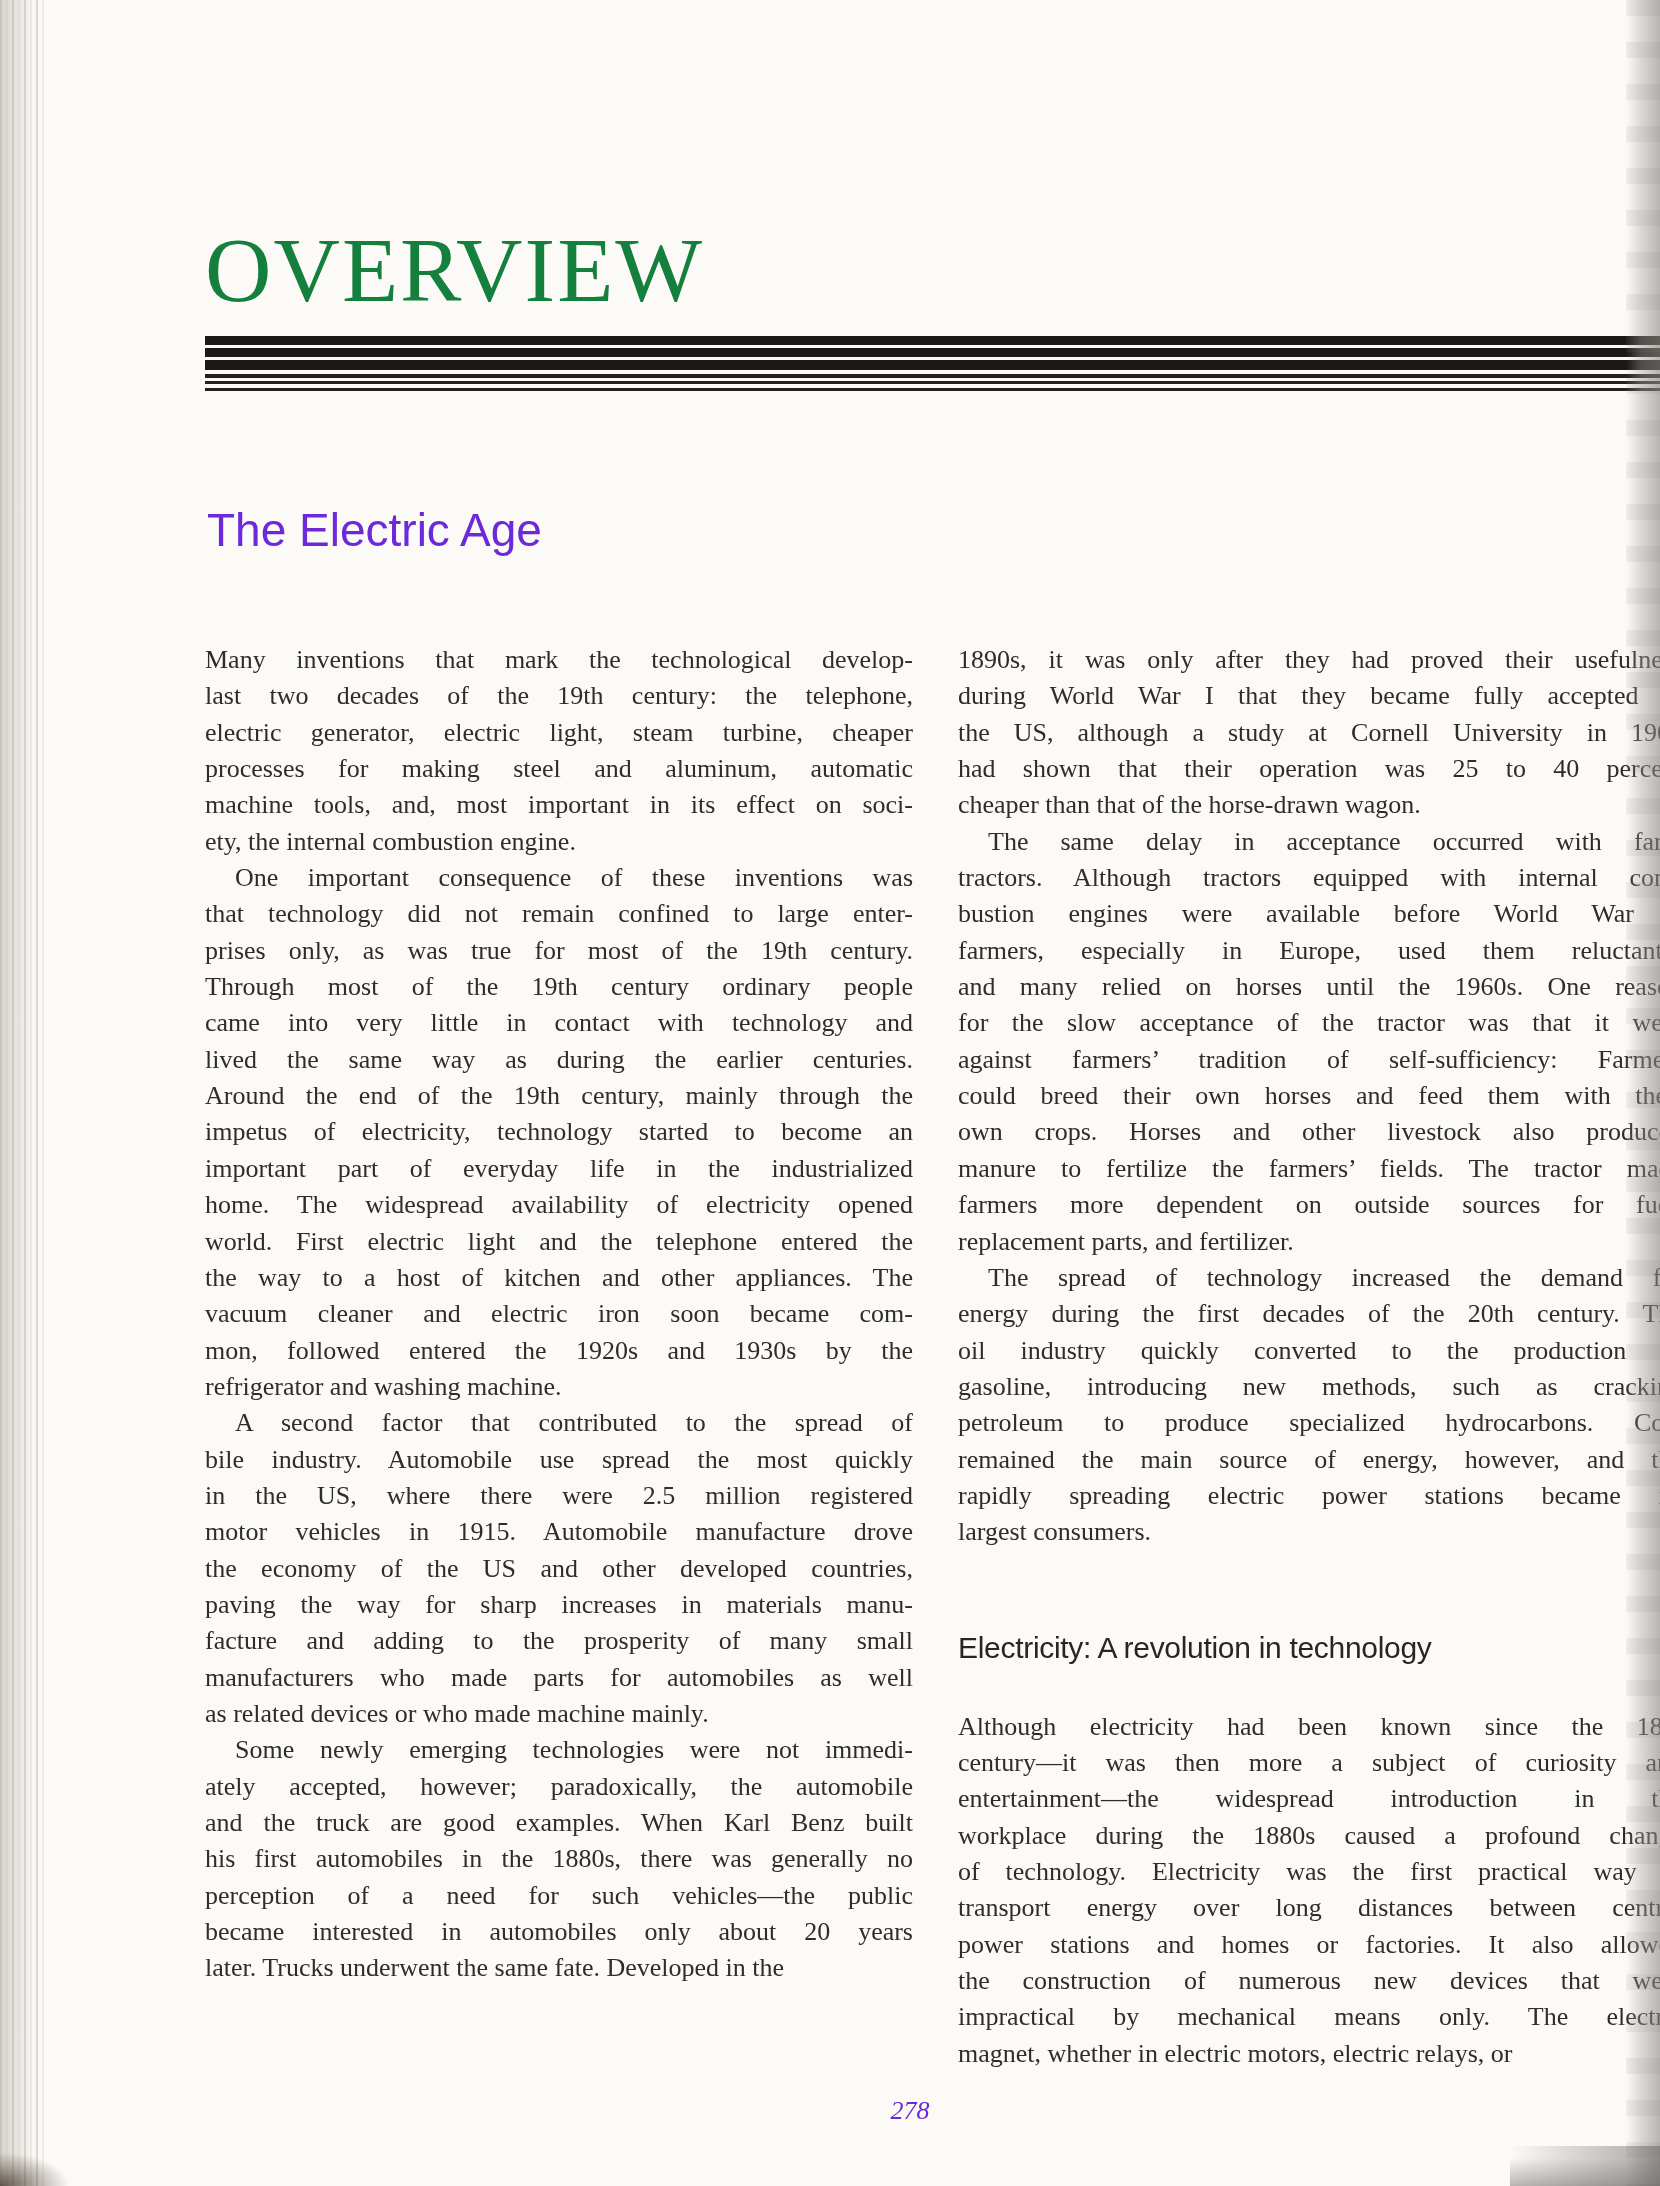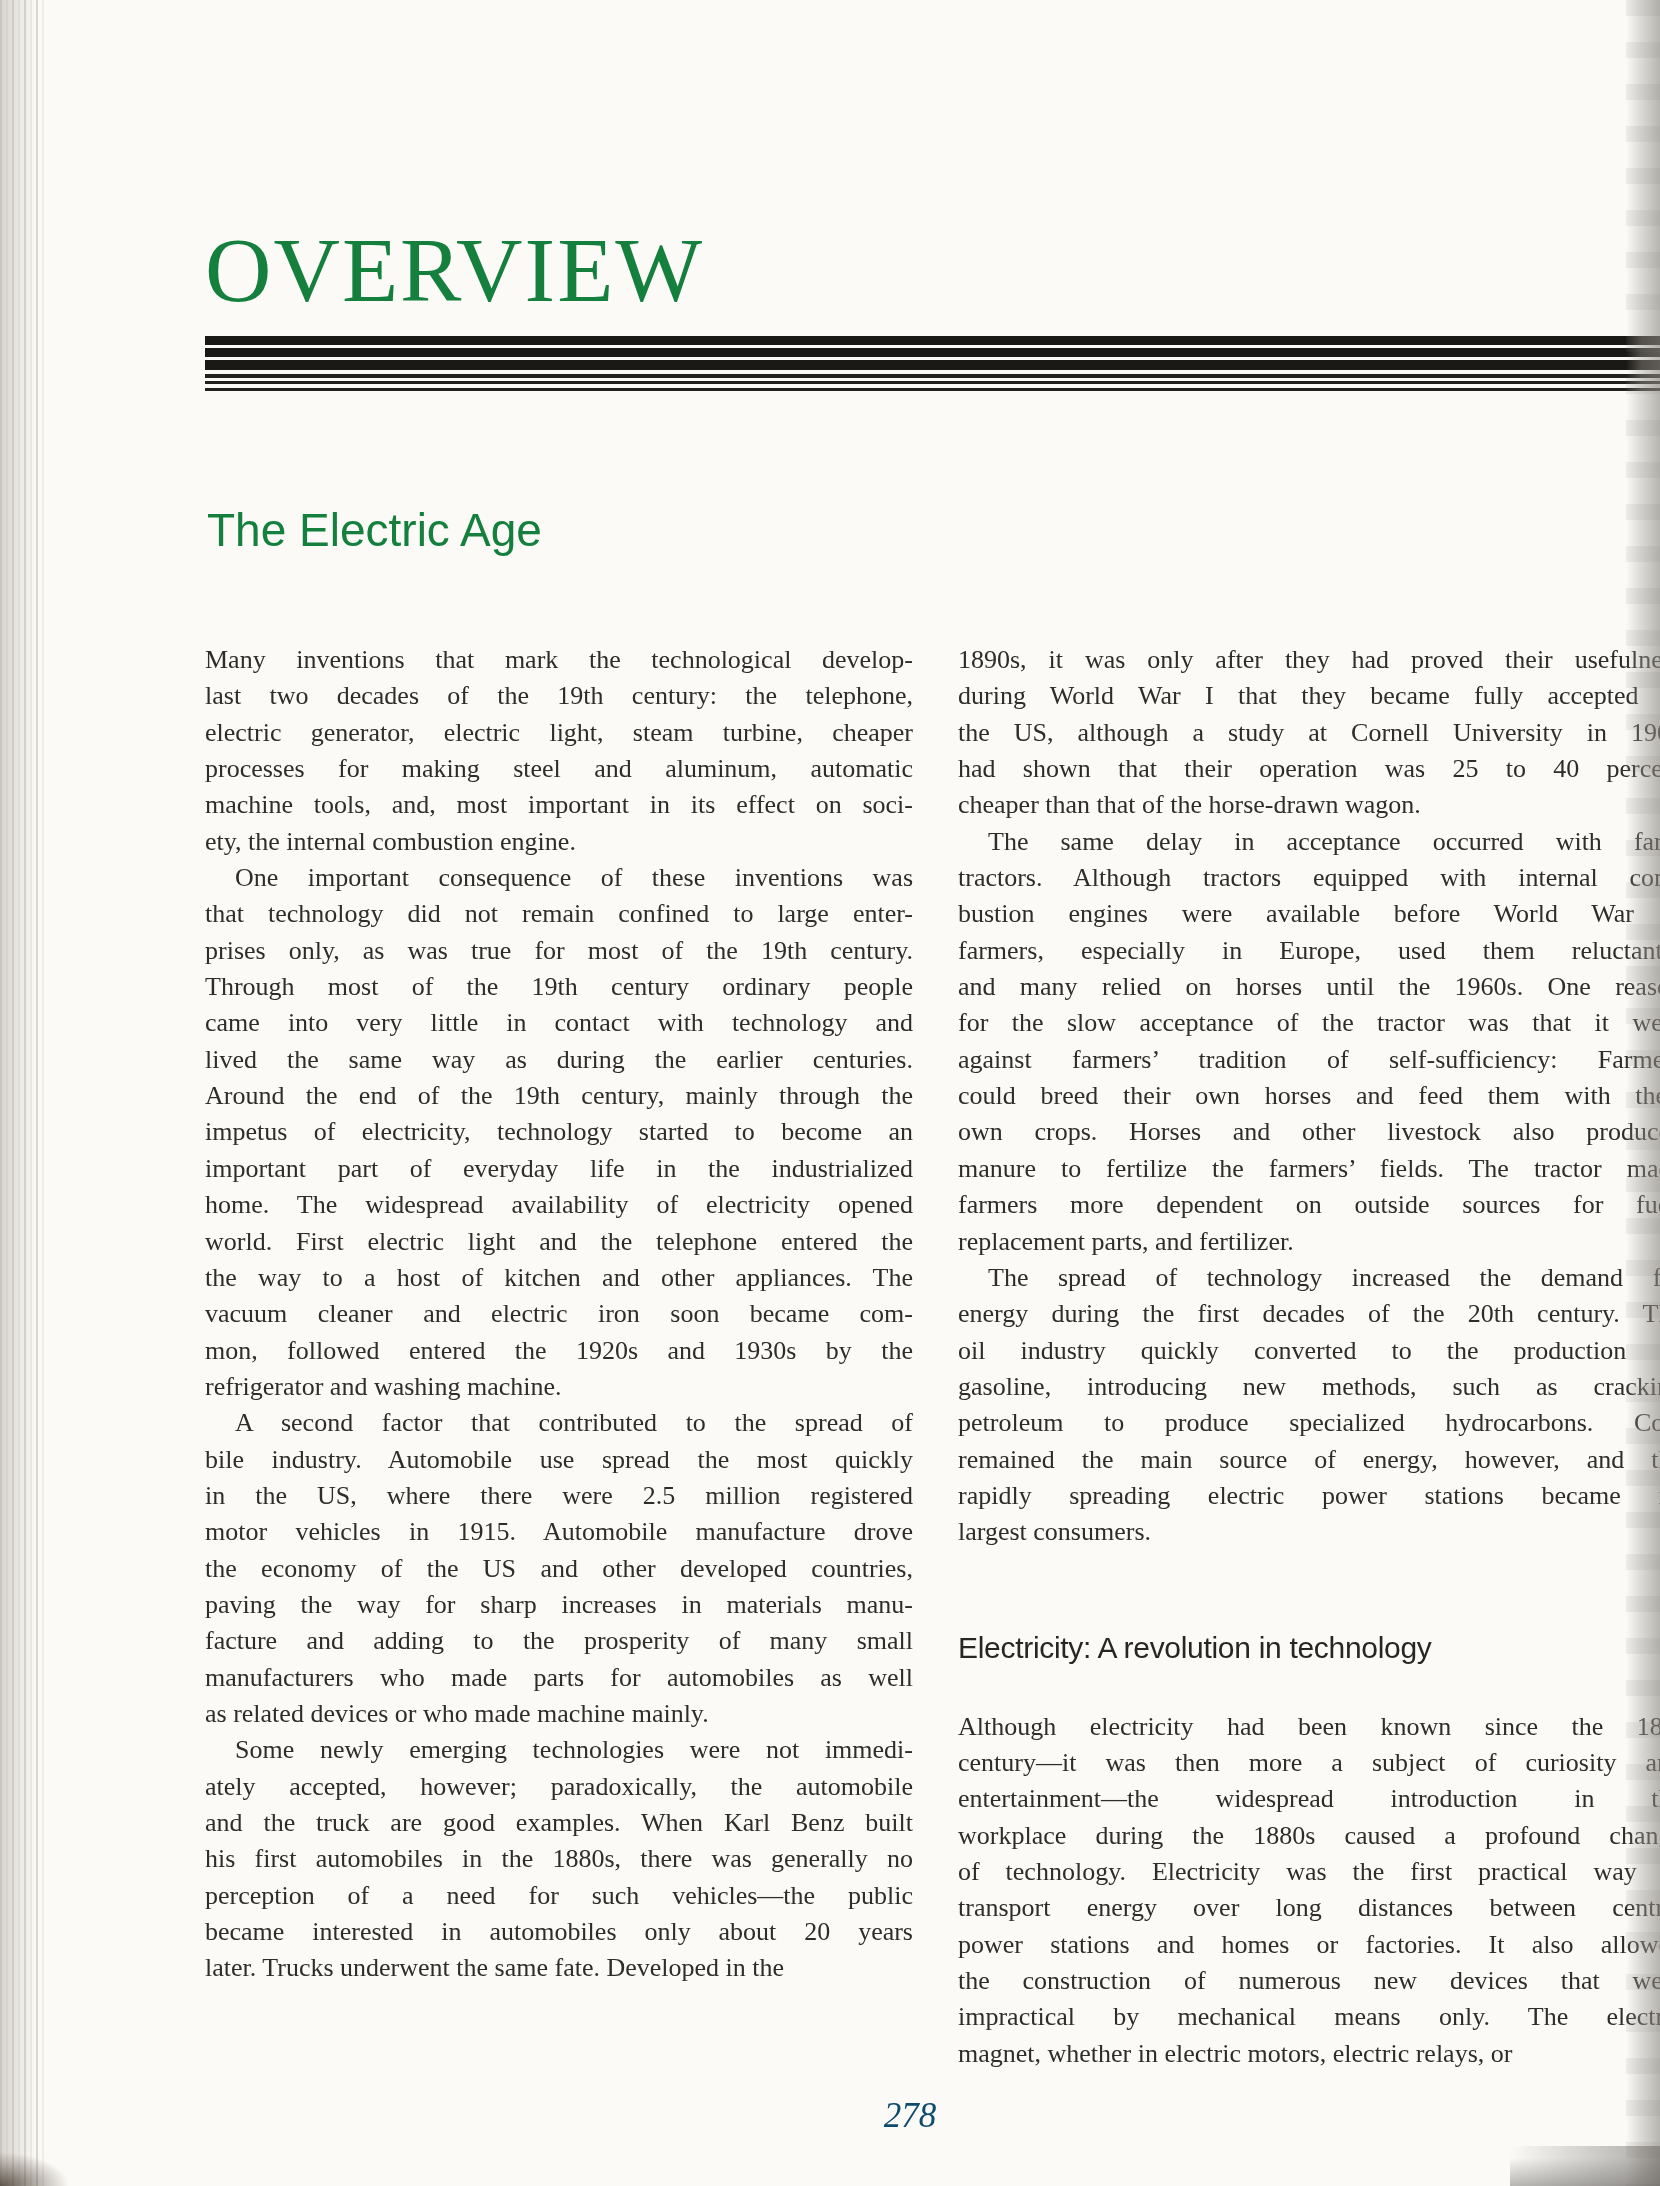--- a/index.html
+++ b/index.html
@@ -56,21 +56,21 @@
   .rules .b2{top:12px;height:9px;}
   .rules .b3{top:24px;height:10px;}
   .rules .b4{top:38px;height:4px;background:#23211e;}
   .rules .b5{top:45px;height:3px;background:#23211e;}
   .rules .b6{top:52px;height:3px;background:#23211e;}
 
   .page-title{
     position:absolute;left:207px;top:503px;
     font-family:"Liberation Sans", sans-serif;
     font-size:46px;line-height:1.2;font-weight:400;
-    color:#15803d;letter-spacing:0px;
+    color:#6d28d9;letter-spacing:0px;
   }
 
   .col{position:absolute;top:630px;font-size:26px;margin-top:12px;}
   .col-left{left:205px;width:708px;}
   .col-right{left:958px;width:725px;}
   .para{margin:0;}
   .tline{
     height:36.35px;line-height:36.35px;overflow:hidden;
     text-align:justify;text-align-last:justify;
     white-space:normal;
@@ -83,21 +83,21 @@
     font-size:30px;line-height:40px;font-weight:400;
     color:#272625;letter-spacing:-0.3px;
     margin-top:77px;margin-bottom:41px;
     text-align:left;
   }
 
   .page-number{
     position:absolute;left:835px;top:2096px;width:150px;
     text-align:center;
     font-family:"Liberation Serif", serif;
-    font-style:italic;font-size:35px;color:#0c4a6e;
+    font-style:italic;font-size:26px;color:#6d28d9;
   }
 </style>
 </head>
 <body>
 
 <div class="edge-left"></div>
 
 <div class="kicker">OVERVIEW</div>
 
 <div class="rules">

